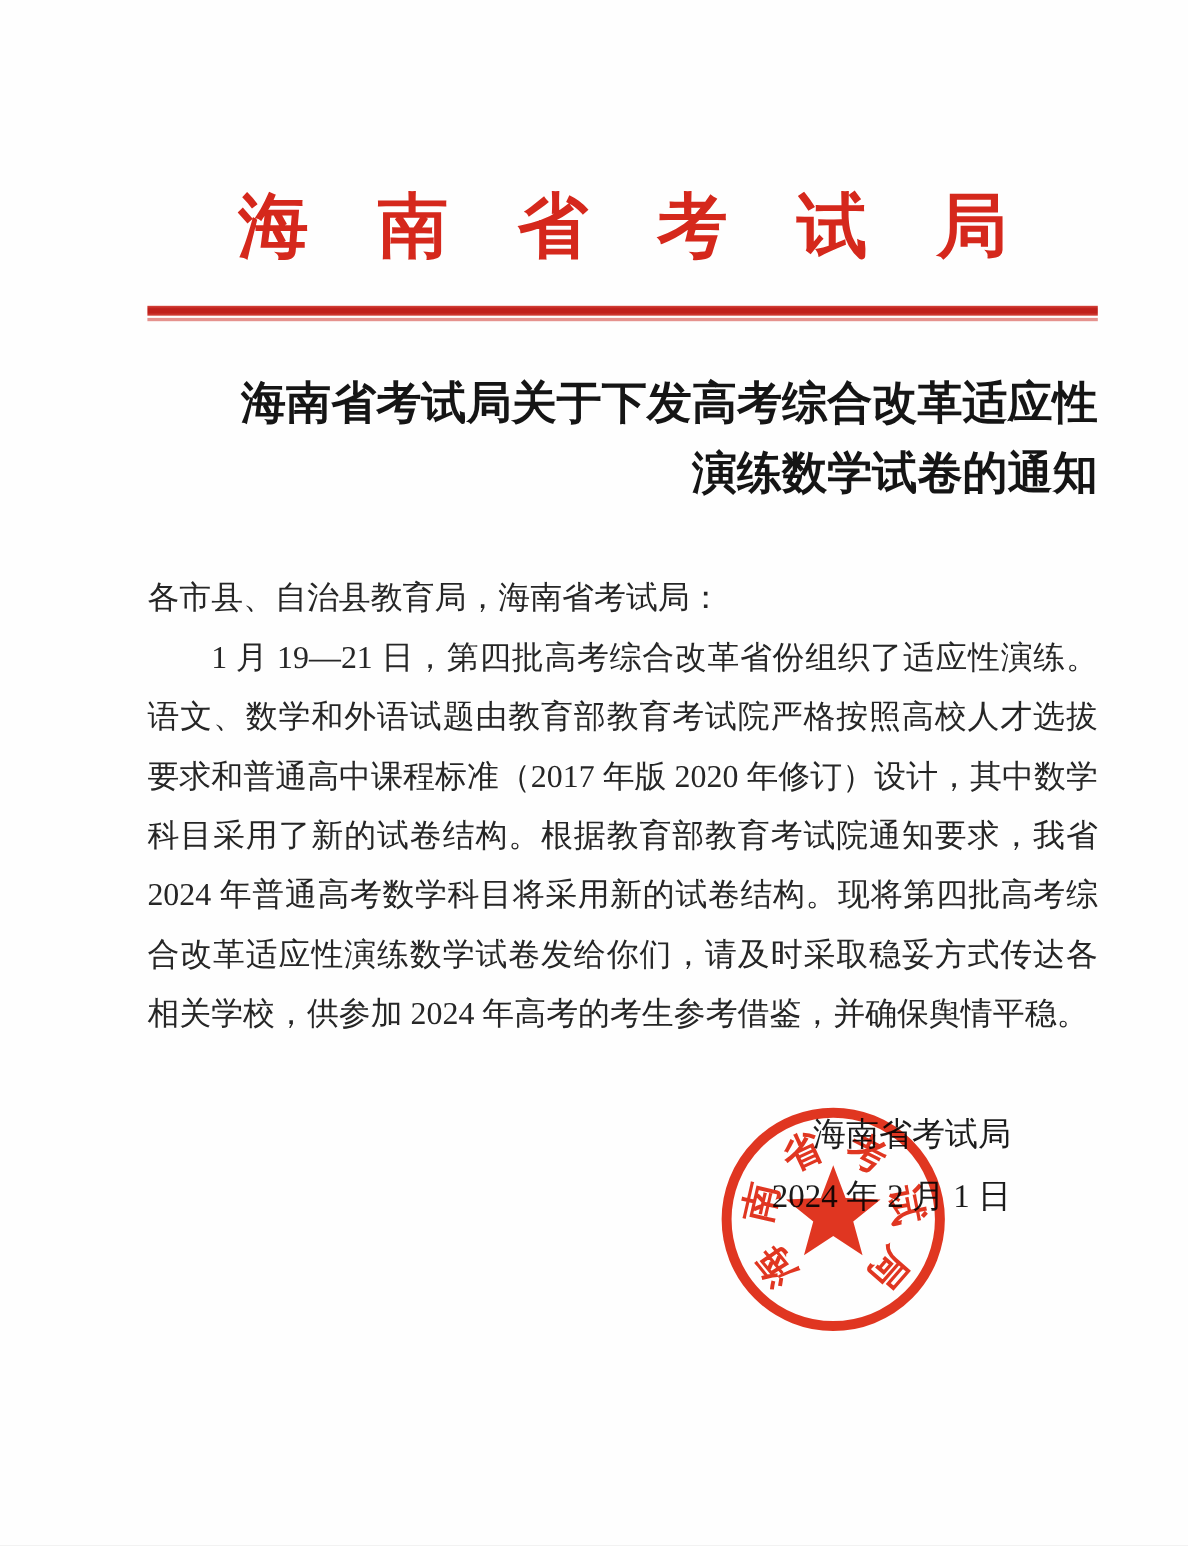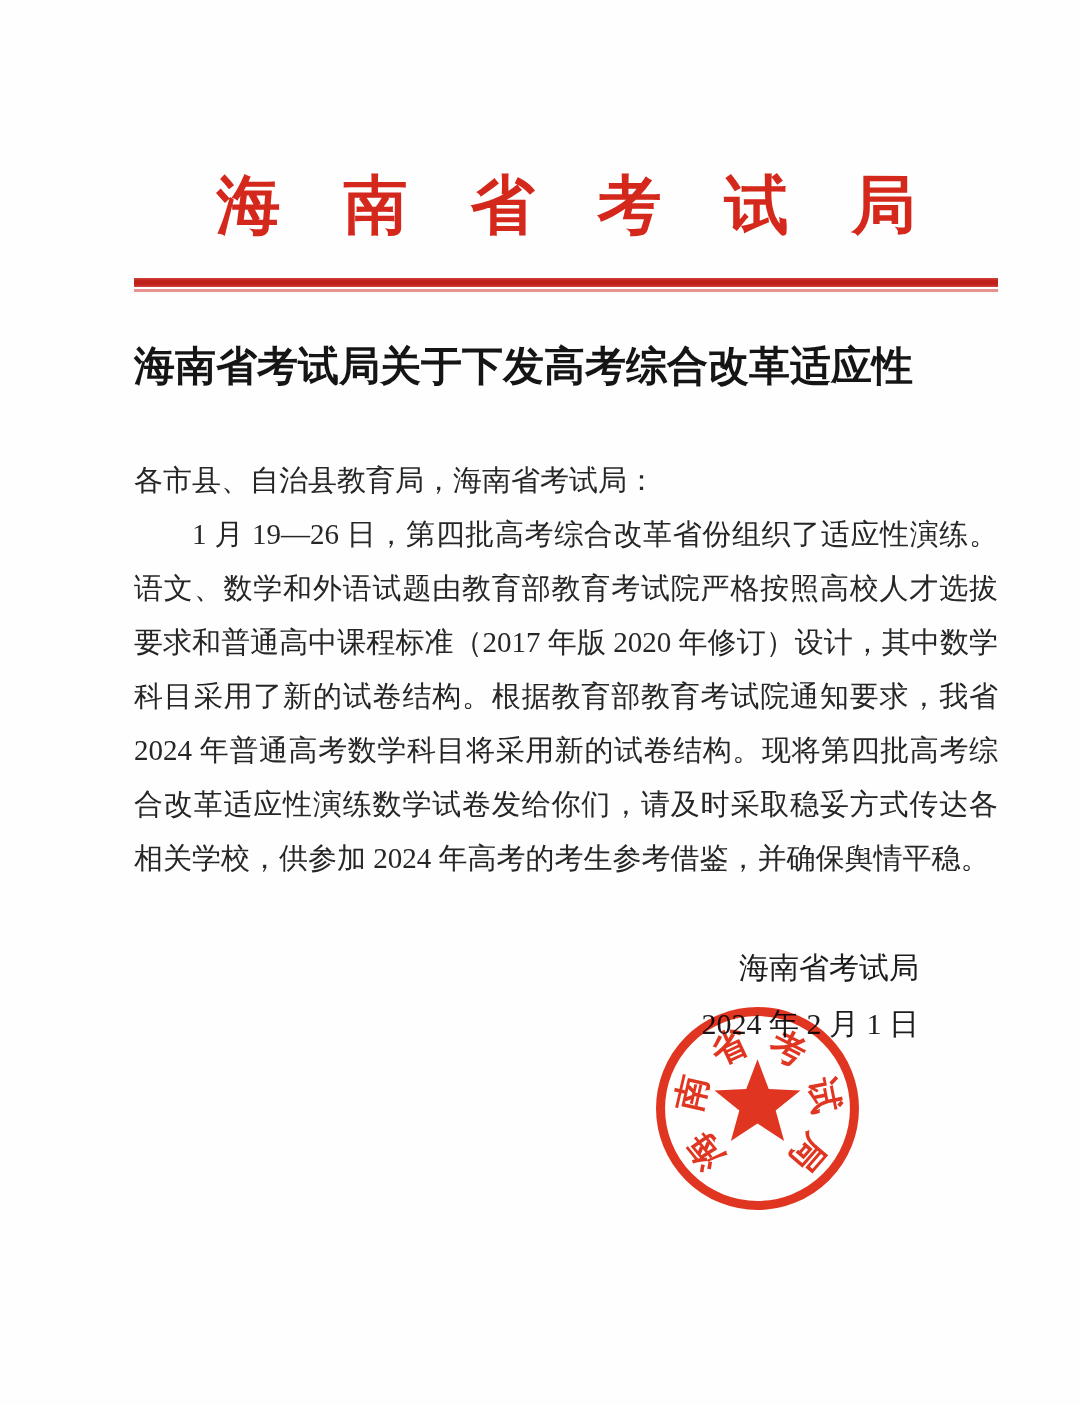--- a/index.html
+++ b/index.html
@@ -32,21 +32,21 @@
     background: linear-gradient(#d4443c, #c0201b 30%, #c0201b 70%, #d4443c);
   }
   .rule-thin {
     margin-top: 2px;
     height: 3px;
     background: #e5928e;
   }
   
   .doc-title {
     margin-top: 42px;
-    text-align: left;
+    text-align: right;
     color: #151515;
     font-size: 41px;
     font-weight: bold;
     line-height: 64px;
   }
   .doc-title span { display: block; }
   
   .body-text {
     margin-top: 55px;
     color: #262626;
@@ -89,25 +89,26 @@
 
 <div class="page">
 
   <h1 class="org-header">海南省考试局</h1>
 
   <div class="rule-thick"></div>
   <div class="rule-thin"></div>
 
   <h2 class="doc-title">
     <span>海南省考试局关于下发高考综合改革适应性</span>
+    <span>演练数学试卷的通知</span>
   </h2>
 
   <div class="body-text">
     <p class="salutation">各市县、自治县教育局，海南省考试局：</p>
-    <p class="para">1 月 19—26 日，第四批高考综合改革省份组织了适应性演练。语文、数学和外语试题由教育部教育考试院严格按照高校人才选拔要求和普通高中课程标准（2017 年版 2020 年修订）设计，其中数学科目采用了新的试卷结构。根据教育部教育考试院通知要求，我省 2024 年普通高考数学科目将采用新的试卷结构。现将第四批高考综合改革适应性演练数学试卷发给你们，请及时采取稳妥方式传达各相关学校，供参加 2024 年高考的考生参考借鉴，并确保舆情平稳。</p>
+    <p class="para">1 月 19—21 日，第四批高考综合改革省份组织了适应性演练。语文、数学和外语试题由教育部教育考试院严格按照高校人才选拔要求和普通高中课程标准（2017 年版 2020 年修订）设计，其中数学科目采用了新的试卷结构。根据教育部教育考试院通知要求，我省 2024 年普通高考数学科目将采用新的试卷结构。现将第四批高考综合改革适应性演练数学试卷发给你们，请及时采取稳妥方式传达各相关学校，供参加 2024 年高考的考生参考借鉴，并确保舆情平稳。</p>
   </div>
 
   <div class="sign-block">
     <div>海南省考试局</div>
     <div>2024 年 2 月 1 日</div>
   </div>
 
   <svg class="seal" viewBox="0 0 210 210" xmlns="http://www.w3.org/2000/svg">
     <circle cx="105" cy="105" r="96.5" fill="none" stroke="currentColor" stroke-width="9"></circle>
     <polygon fill="currentColor" points="105,56 116.2,85.6 147.8,87.1 123.1,106.9 131.5,137.4 105,120 78.5,137.4 86.9,106.9 62.2,87.1 93.8,85.6"></polygon>

